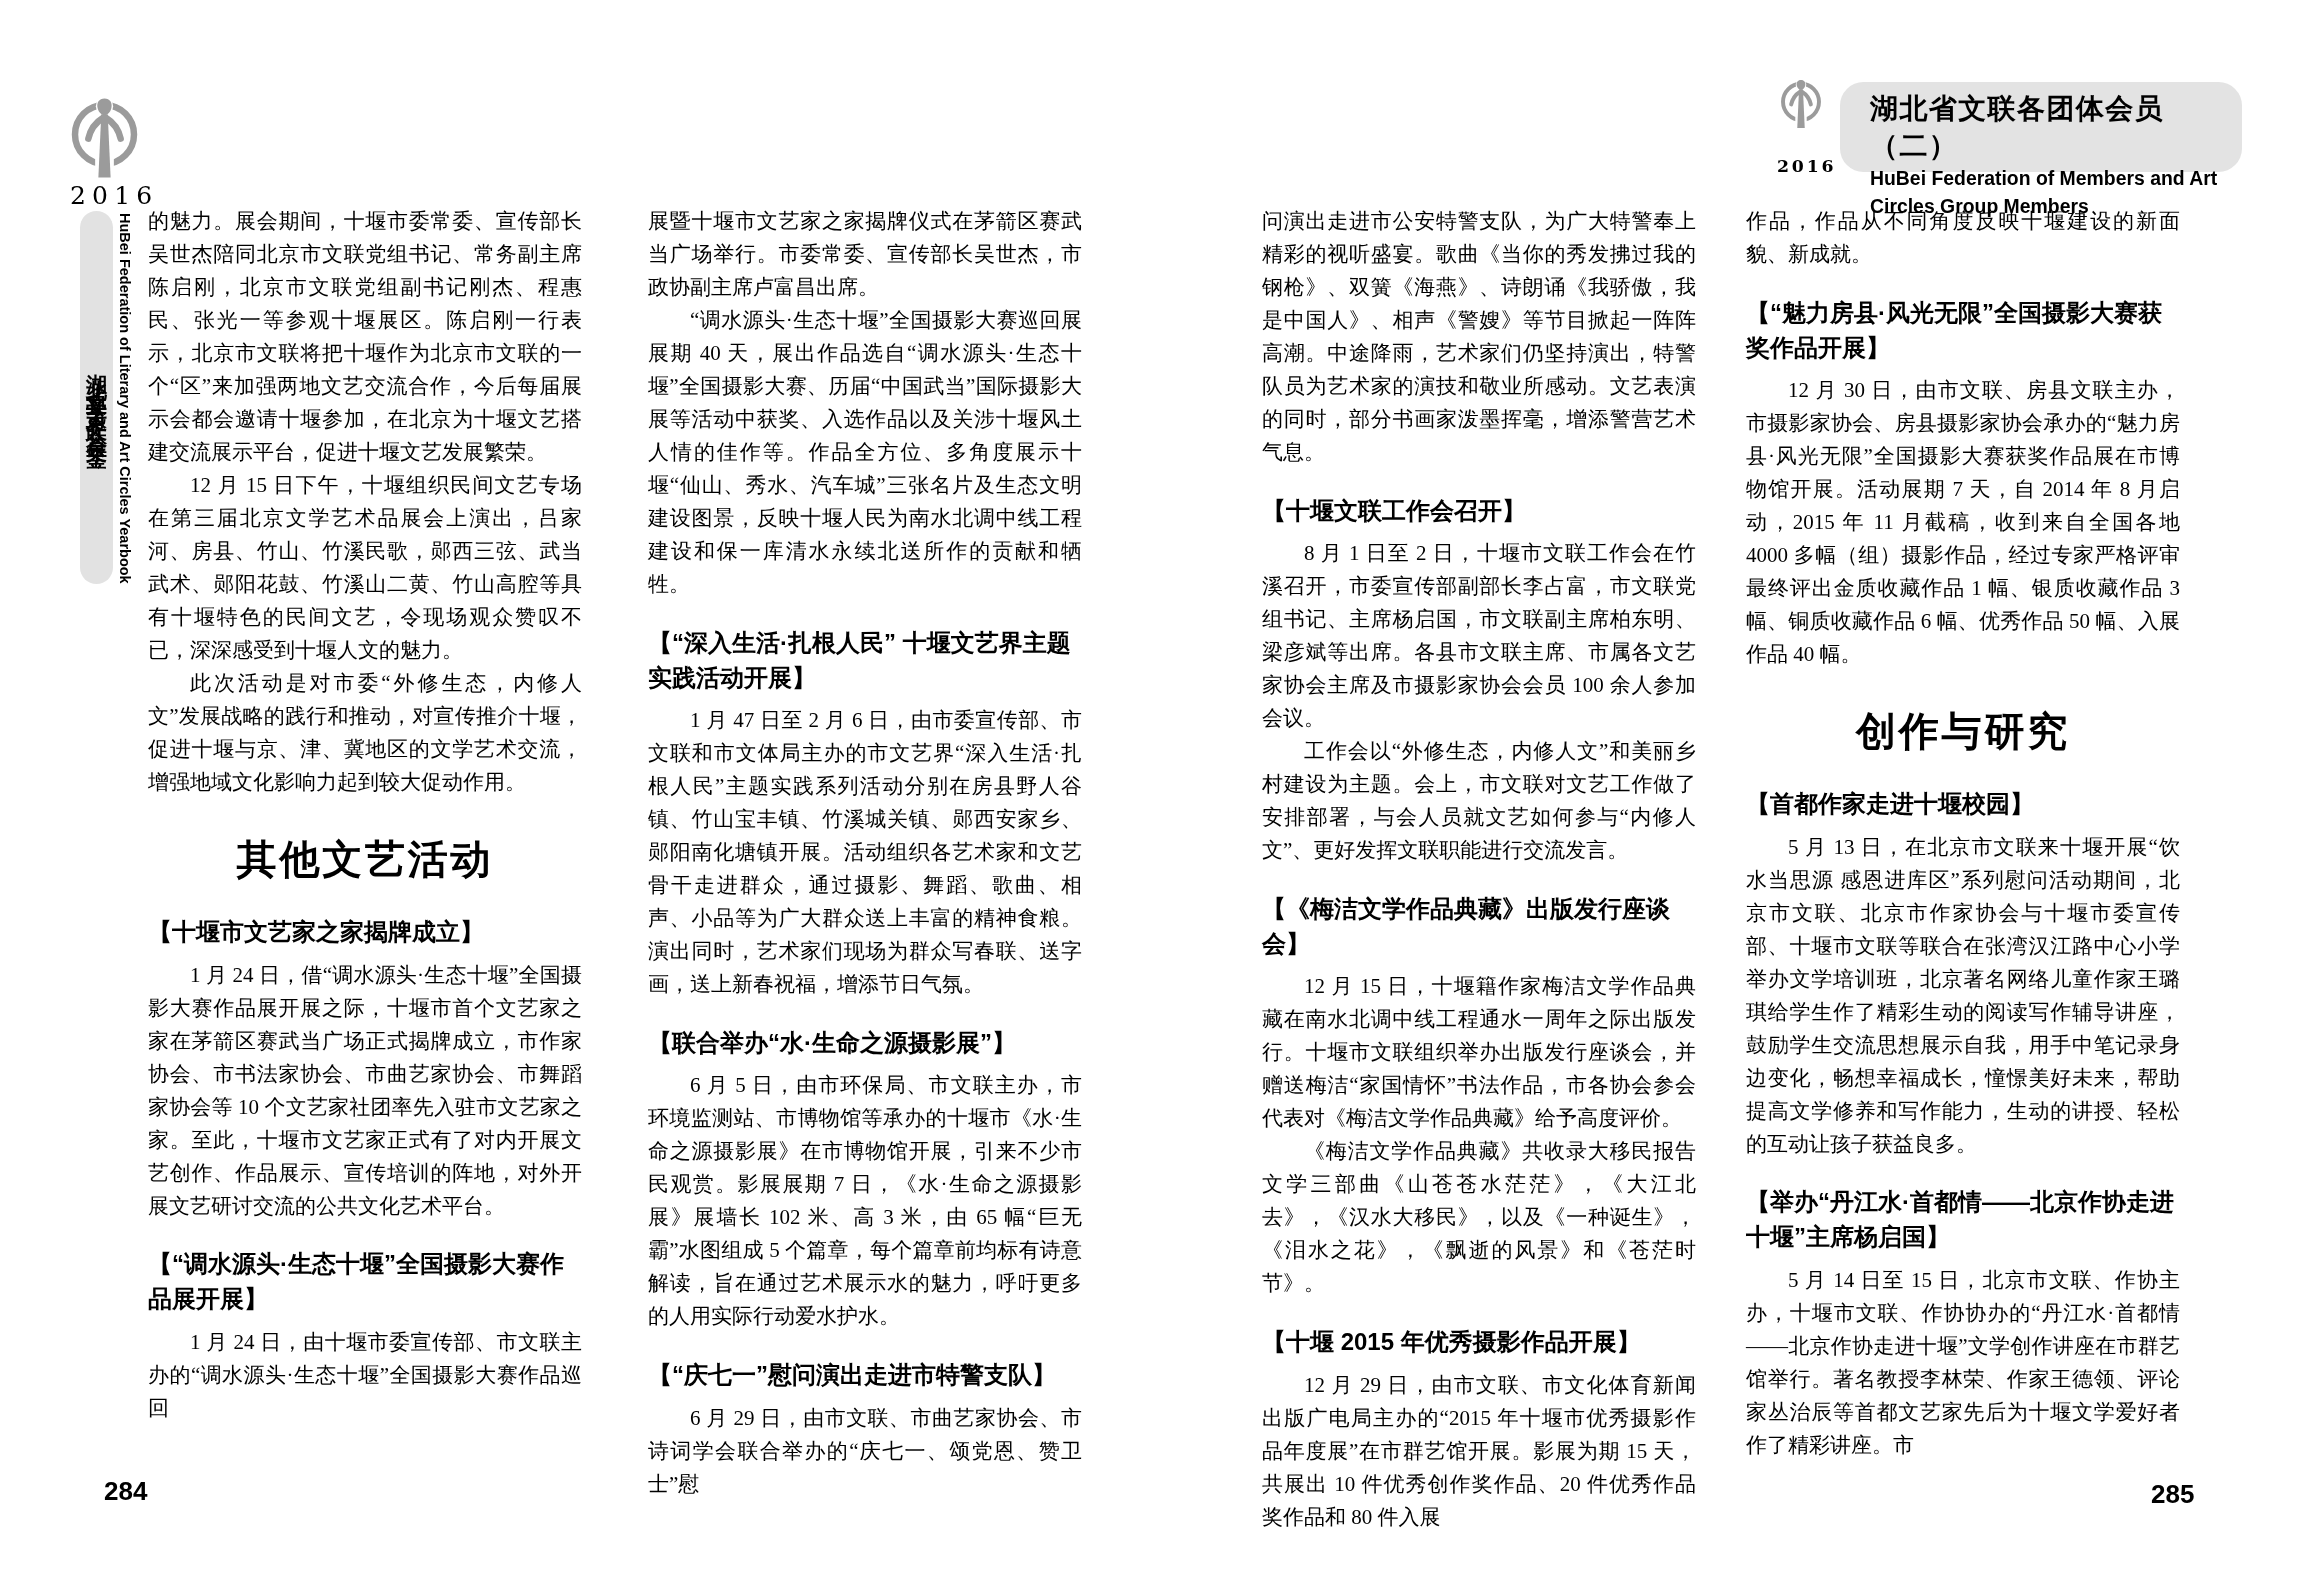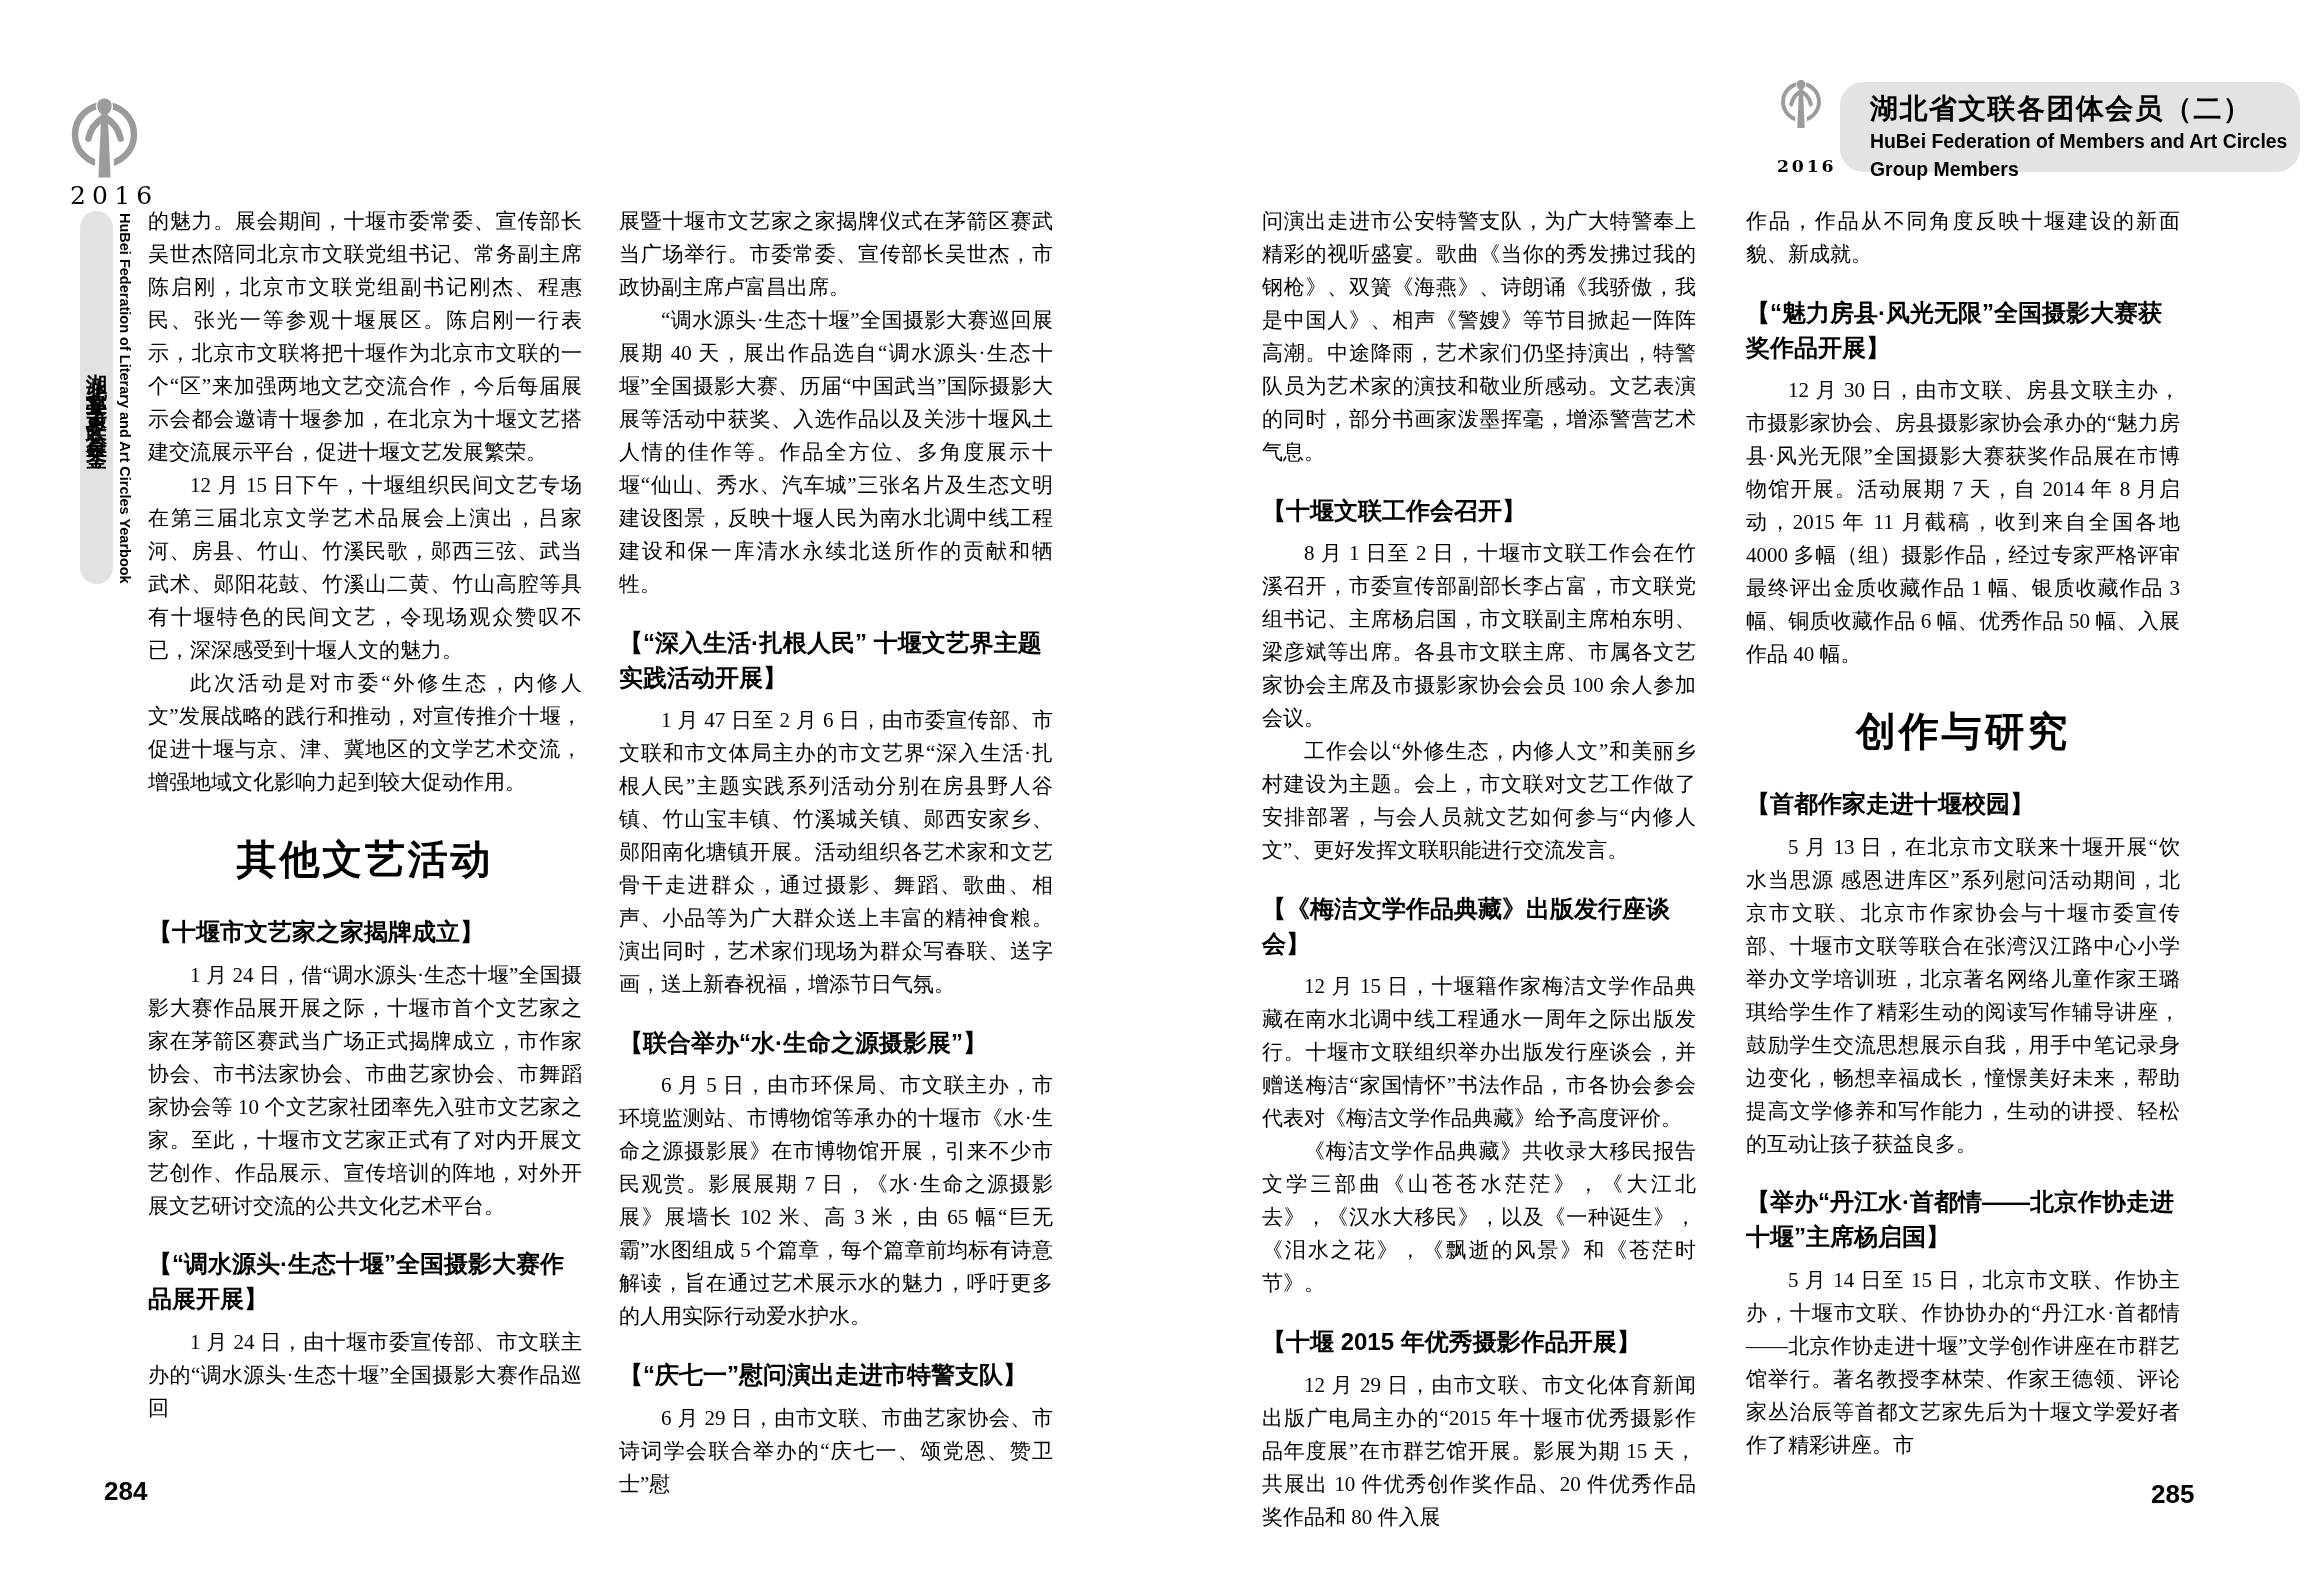--- a/index.html
+++ b/index.html
@@ -15,21 +15,21 @@
     color: #000;
   }
 
   
   .col {
     position: absolute;
     top: 205px;
     width: 434px;
   }
   #col1 { left: 148px; }
-  #col2 { left: 619px; }
+  #col2 { left: 648px; }
   #col3 { left: 1262px; }
   #col4 { left: 1746px; }
 
   .col .body {
     font-size: 21px;
     line-height: 33px;
     text-align: justify;
     margin: 0;
   }
   .col .body.indent { text-indent: 2em; }
@@ -93,21 +93,21 @@
     width: 44px; height: 50px;
   }
   .year-right {
     position: absolute; left: 1777px; top: 156px;
     font-family: "DejaVu Serif", serif;
     font-weight: bold;
     font-size: 17.3px; letter-spacing: 2.8px;
   }
   .header-band {
     position: absolute; left: 1840px; top: 82px;
-    width: 460px; height: 90px;
+    width: 402px; height: 90px;
     background: #e3e3e3;
     border-radius: 23.5px;
     box-sizing: border-box;
     padding: 8.3px 0 0 30px;
   }
   .header-title-cn {
     font-family: "Liberation Sans", "DejaVu Sans", sans-serif;
     font-weight: bold;
     font-size: 28px;
     line-height: 37px;

